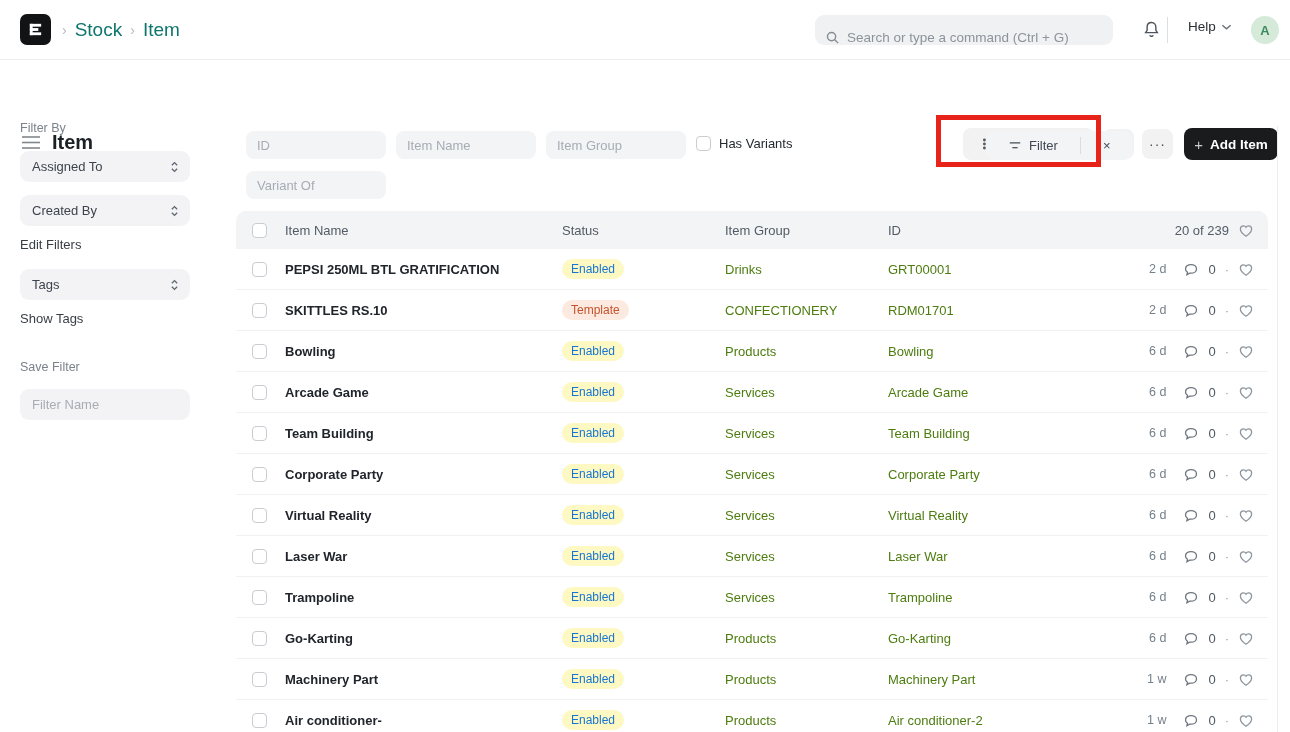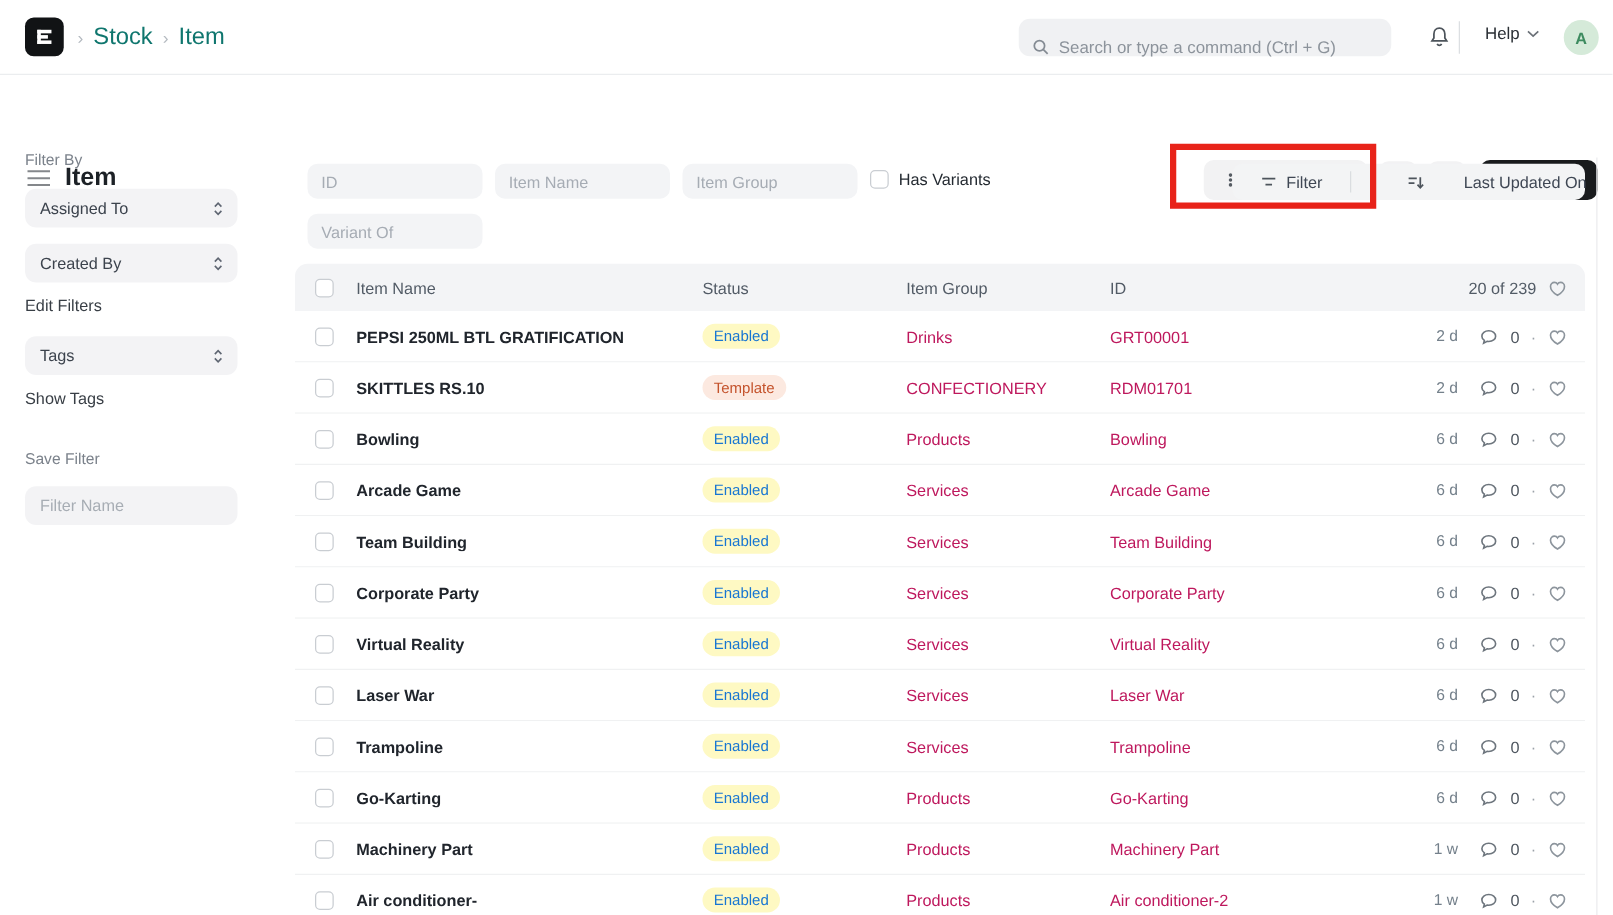--- a/index.html
+++ b/index.html
@@ -84,21 +84,21 @@
   
   .table { position:absolute; left:236px; top:211px; width:1032px; }
   .tgrid { display:grid; grid-template-columns:33px 277px 163px 163px 236px 1fr;
            align-items:center; padding:0 14px 0 16px; }
   .thead { height:38px; background:#f3f4f6; border-radius:10px 10px 0 0; }
   .thead span { font-size:13px; color:#525b66; }
   .thead .meta { justify-content:flex-end; }
   .count { font-size:13px; color:#3f4852; }
   .trow { height:41px; border-bottom:1px solid #f0f1f2; background:#fff; cursor:pointer; }
   .item-name { font-size:13px; font-weight:700; color:#20252c; white-space:nowrap; overflow:hidden; }
-  .cell-sub { font-size:13px; color:#be185d; white-space:nowrap; }
+  .cell-sub { font-size:13px; color:#4d7c0f; white-space:nowrap; }
   .badge { display:inline-block; padding:3px 9px; border-radius:11px; font-size:12px; }
   .badge-blue   { background:#fef9c3; color:#1876d2; }
   .badge-orange { background:#fcе9e0; background:#fce9e0; color:#c4532c; }
   .meta { display:flex; align-items:center; justify-content:flex-end; gap:9px; }
   .age { font-size:12.5px; color:#74808b; margin-right:8px; }
   .ccount { font-size:13px; color:#4f5760; }
   .dotsep { color:#9aa1a8; font-size:13px; }
   .scroll-line { position:absolute; left:1277px; top:126px; width:1px; height:606px; background:#ececee; }
   .icon { display:inline-flex; }
   .icon svg { display:block; }
@@ -258,36 +258,20 @@
         </svg>
       </span>
       <span>Filter</span>
     </div>
     <div class="pill-divider"></div>
     <div class="pill-seg">
       <span class="close-x">×</span>
     </div>
   </div>
 
-  <div class="pill-group pg-sort">
-    <div class="pill-seg" style="padding-right:9px;">
-      <span class="icon">
-        <svg width="15" height="14" viewBox="0 0 16 15" fill="none" stroke="#4d545c" stroke-width="1.5">
-          <line x1="2" y1="4" x2="9" y2="4"></line>
-            <line x1="2" y1="8" x2="7" y2="8"></line>
-          <line x1="12" y1="3" x2="12" y2="11.5"></line>
-            <polyline points="9.6,9.4 12,12 14.4,9.4"></polyline>
-        </svg>
-      </span>
-    </div>
-    <div class="pill-divider"></div>
-    <div class="pill-seg">
-      <span>Last Updated On</span>
-    </div>
-  </div>
 </div>
 
 <div class="table">
   <div class="tgrid thead">
     <span class="checkbox"></span>
     <span>Item Name</span>
     <span>Status</span>
     <span>Item Group</span>
     <span>ID</span>
     <span class="meta">

